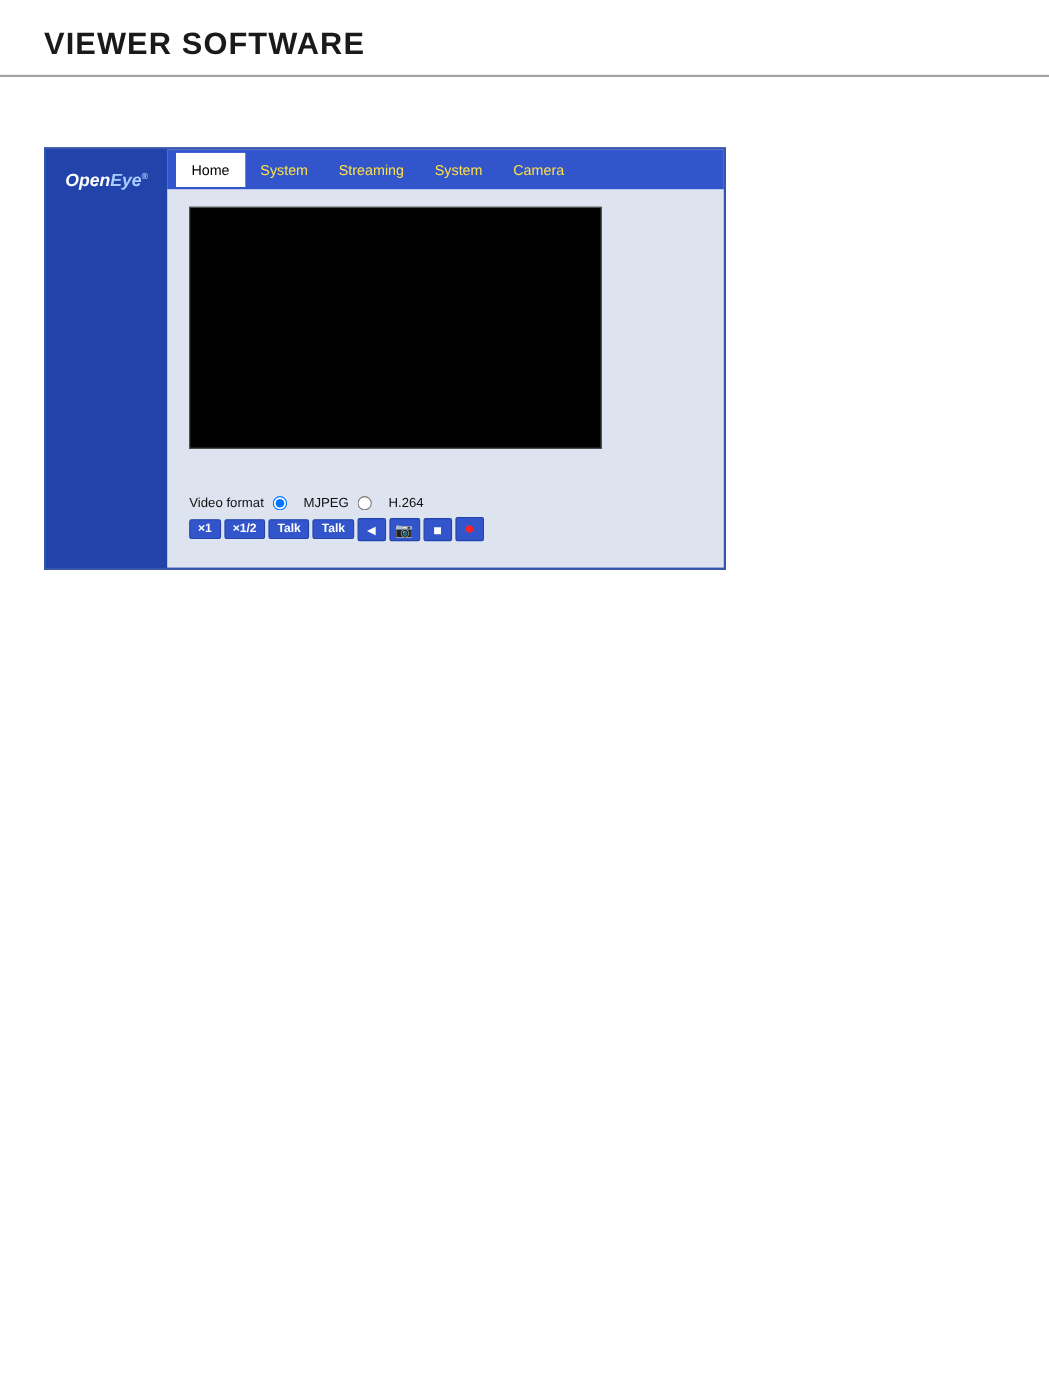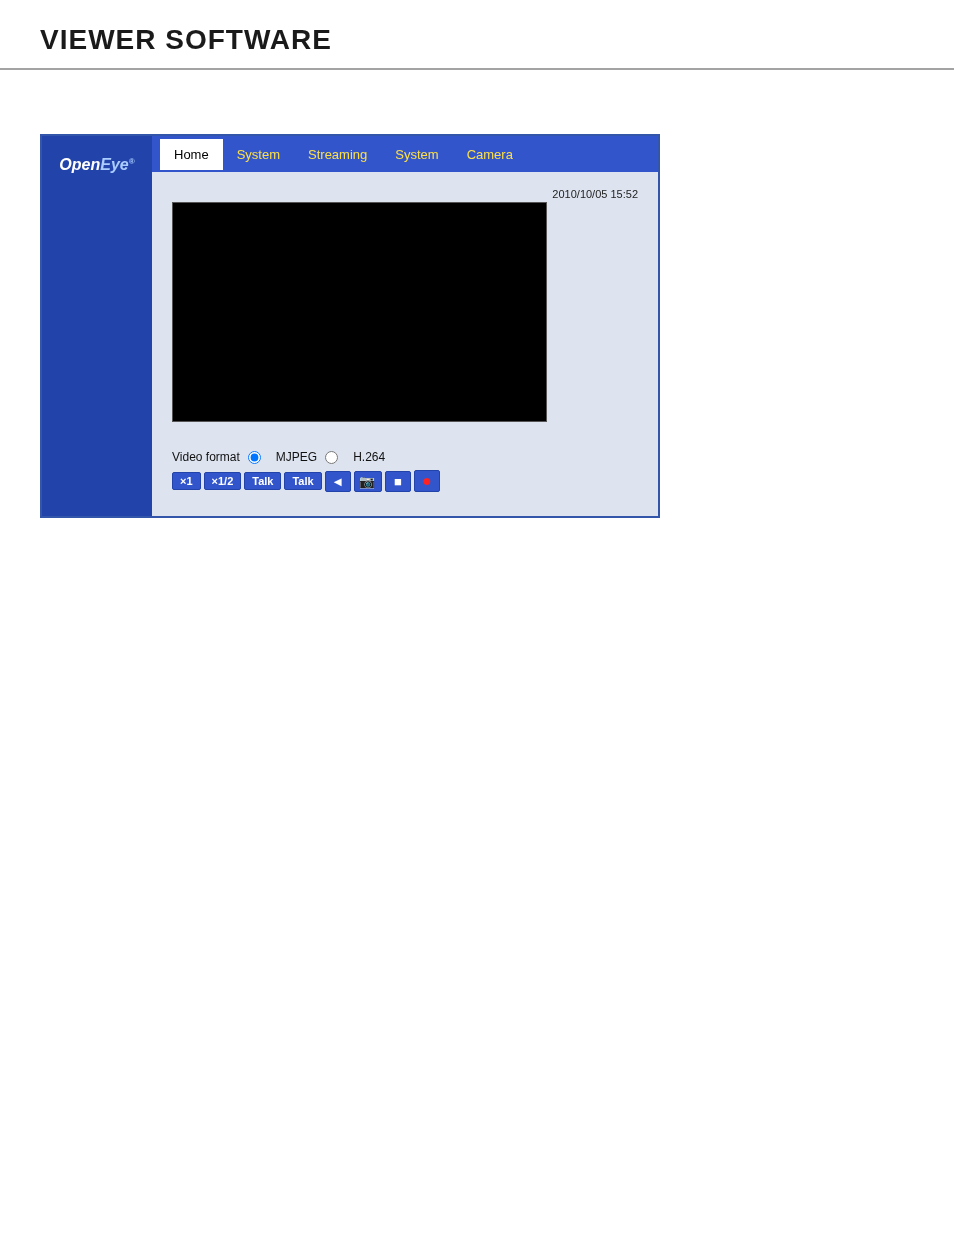--- a/index.html
+++ b/index.html
@@ -208,21 +208,20 @@
 
       <div class="navbar">
         <div class="nav-item active">Home</div>
         <div class="nav-item">System</div>
         <div class="nav-item">Streaming</div>
         <div class="nav-item">System</div>
         <div class="nav-item">Camera</div>
       </div>
 
       <div class="video-section">
-        <div class="video-timestamp">2010/10/05 15:52</div>
         <div class="video-frame"></div>
       </div>
 
       <div class="controls-section">
 
         <div class="video-format-row">
           <span>Video format</span>
           <label class="radio-label">
             <input type="radio" class="radio-input" name="video_format" checked="" style="">
             <span>MJPEG</span>

